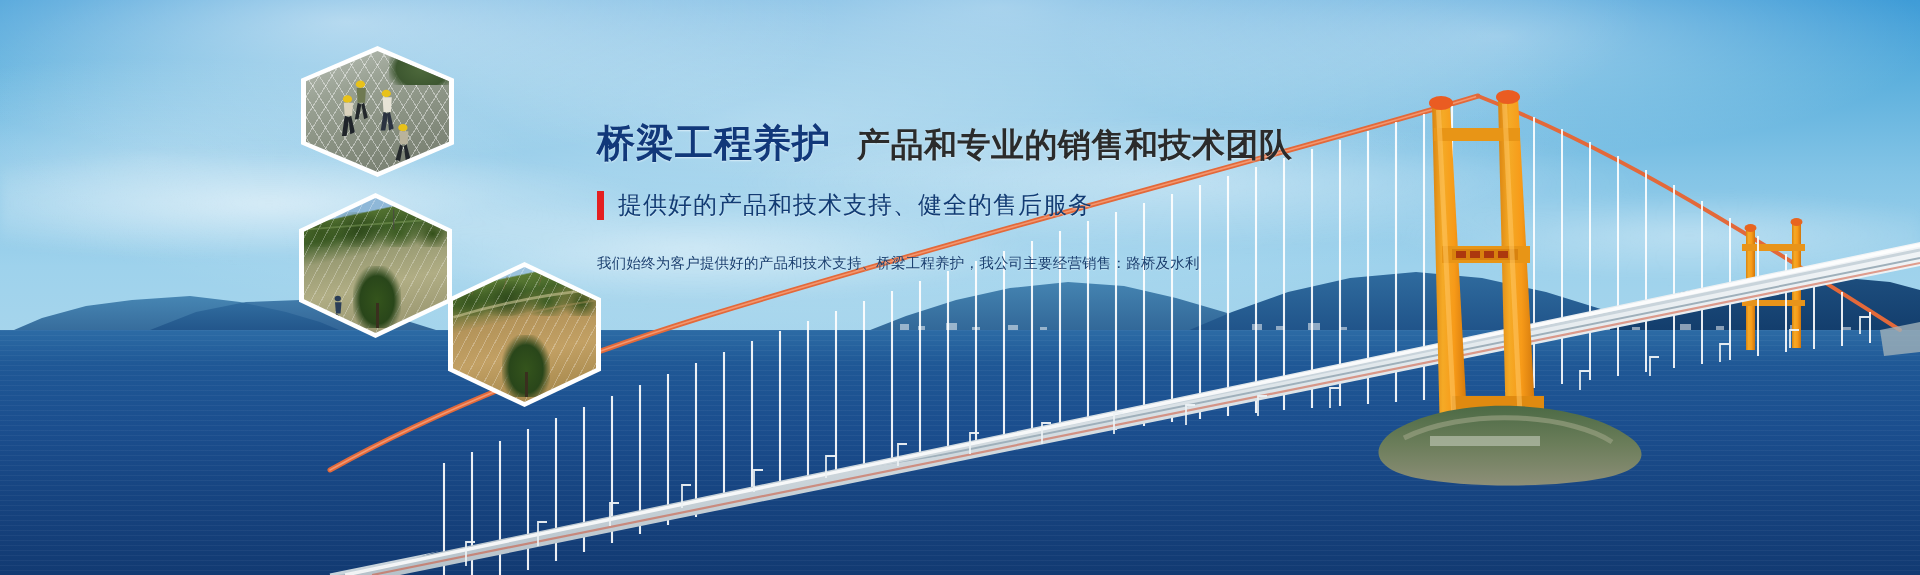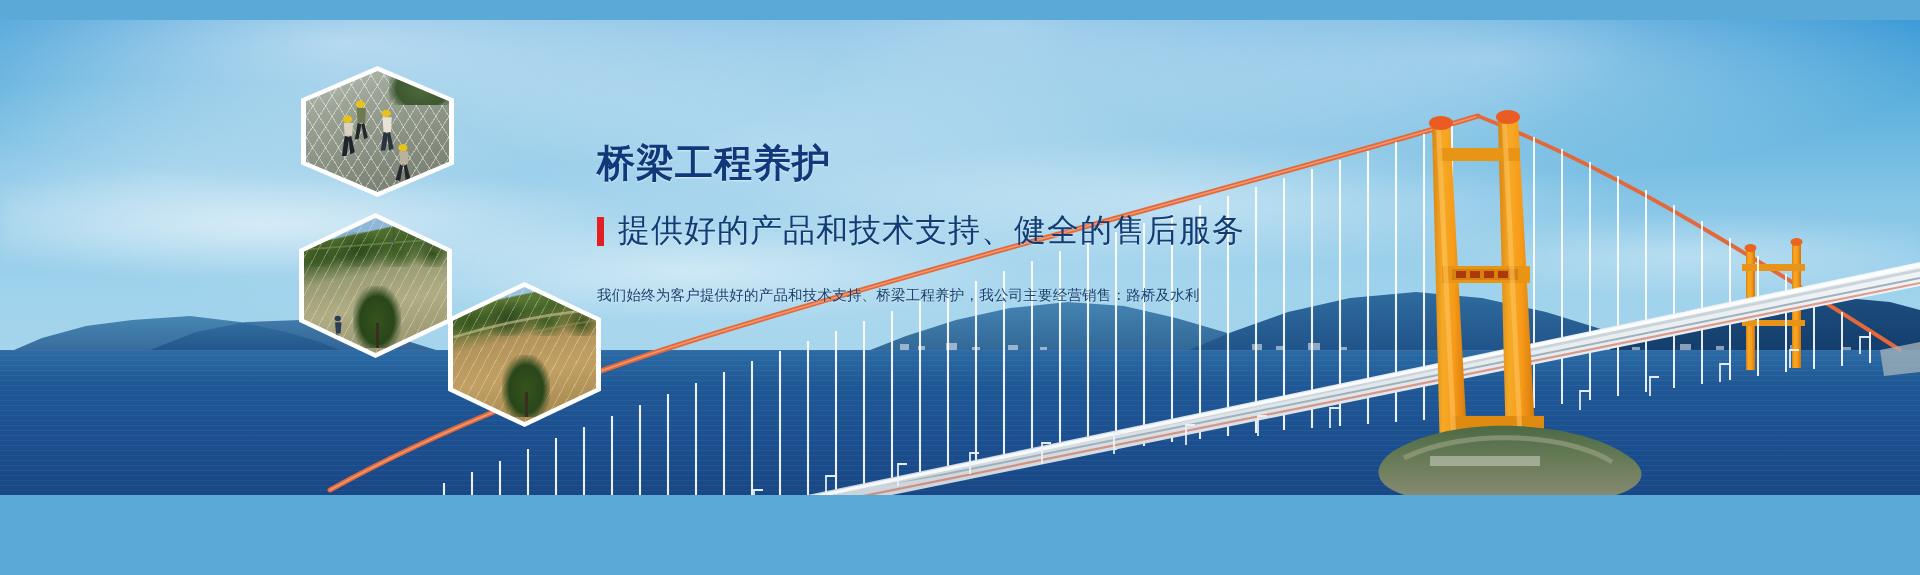--- a/index.html
+++ b/index.html
@@ -5,24 +5,23 @@
   * { margin:0; padding:0; box-sizing:border-box; }
   html,body { width:1920px; height:575px; overflow:hidden; }
   body {
     font-family:"Liberation Sans","DejaVu Sans",sans-serif;
     background:#5aa9d6;
   }
 
   
   .banner {
     position:relative;
-    width:1920px; height:475px;
+    width:1920px; height:575px;
     overflow:hidden;
     background:linear-gradient(180deg,#3d9bd6 0%,#58acdb 16%,#7cc0e4 34%,#93cbe8 48%,#7ab6dd 58%,#2f6ba8 62%,#1d4f86 72%,#17407a 100%);
-    margin-top:20px;
   }
 
   
   .sky {
     position:absolute; left:0; top:0; width:1920px; height:360px;
     background:
       radial-gradient(ellipse 700px 200px at 18% 6%, rgba(255,255,255,.55) 0%, rgba(255,255,255,0) 70%),
       radial-gradient(ellipse 900px 260px at 52% 2%, rgba(255,255,255,.45) 0%, rgba(255,255,255,0) 72%),
       radial-gradient(ellipse 620px 170px at 78% 10%, rgba(255,255,255,.40) 0%, rgba(255,255,255,0) 70%),
       radial-gradient(ellipse 1100px 300px at 40% 34%, rgba(255,255,255,.38) 0%, rgba(255,255,255,0) 75%),
@@ -63,21 +62,21 @@
   }
   .h-sub {
     font-size:33px; font-weight:bold; color:#2b2b2b;
     margin-left:26px; letter-spacing:.5px;
     text-shadow:0 1px 2px rgba(255,255,255,.40);
   }
 
   .subline { display:flex; align-items:center; margin-top:20px; }
   .redbar { width:7px; height:29px; background:#e41f21; margin-right:14px; flex:none; }
   .subline-text {
-    font-size:32px; color:#123c74; letter-spacing:1px; white-space:nowrap;
+    font-size:24px; color:#123c74; letter-spacing:1px; white-space:nowrap;
     text-shadow:0 1px 1px rgba(255,255,255,.45);
   }
 
   .body-copy { margin-top:30px; }
   .body-copy p {
     font-size:14.5px; line-height:25px; color:#1b4070;
     white-space:nowrap; letter-spacing:.2px;
     text-shadow:0 1px 1px rgba(255,255,255,.30);
   }
 
@@ -419,20 +418,21 @@
           </g>
         </svg>
       </div>
     </div>
   </div>
 
   <div class="copy">
 
     <div class="headline">
       <span class="h-main">桥梁工程养护</span>
+      <span class="h-sub">产品和专业的销售和技术团队</span>
     </div>
 
     <div class="subline">
       <span class="redbar"></span>
       <span class="subline-text">提供好的产品和技术支持、健全的售后服务</span>
     </div>
 
     <div class="body-copy">
       <p>我们始终为客户提供好的产品和技术支持、桥梁工程养护，我公司主要经营销售：路桥及水利</p>
     </div>

